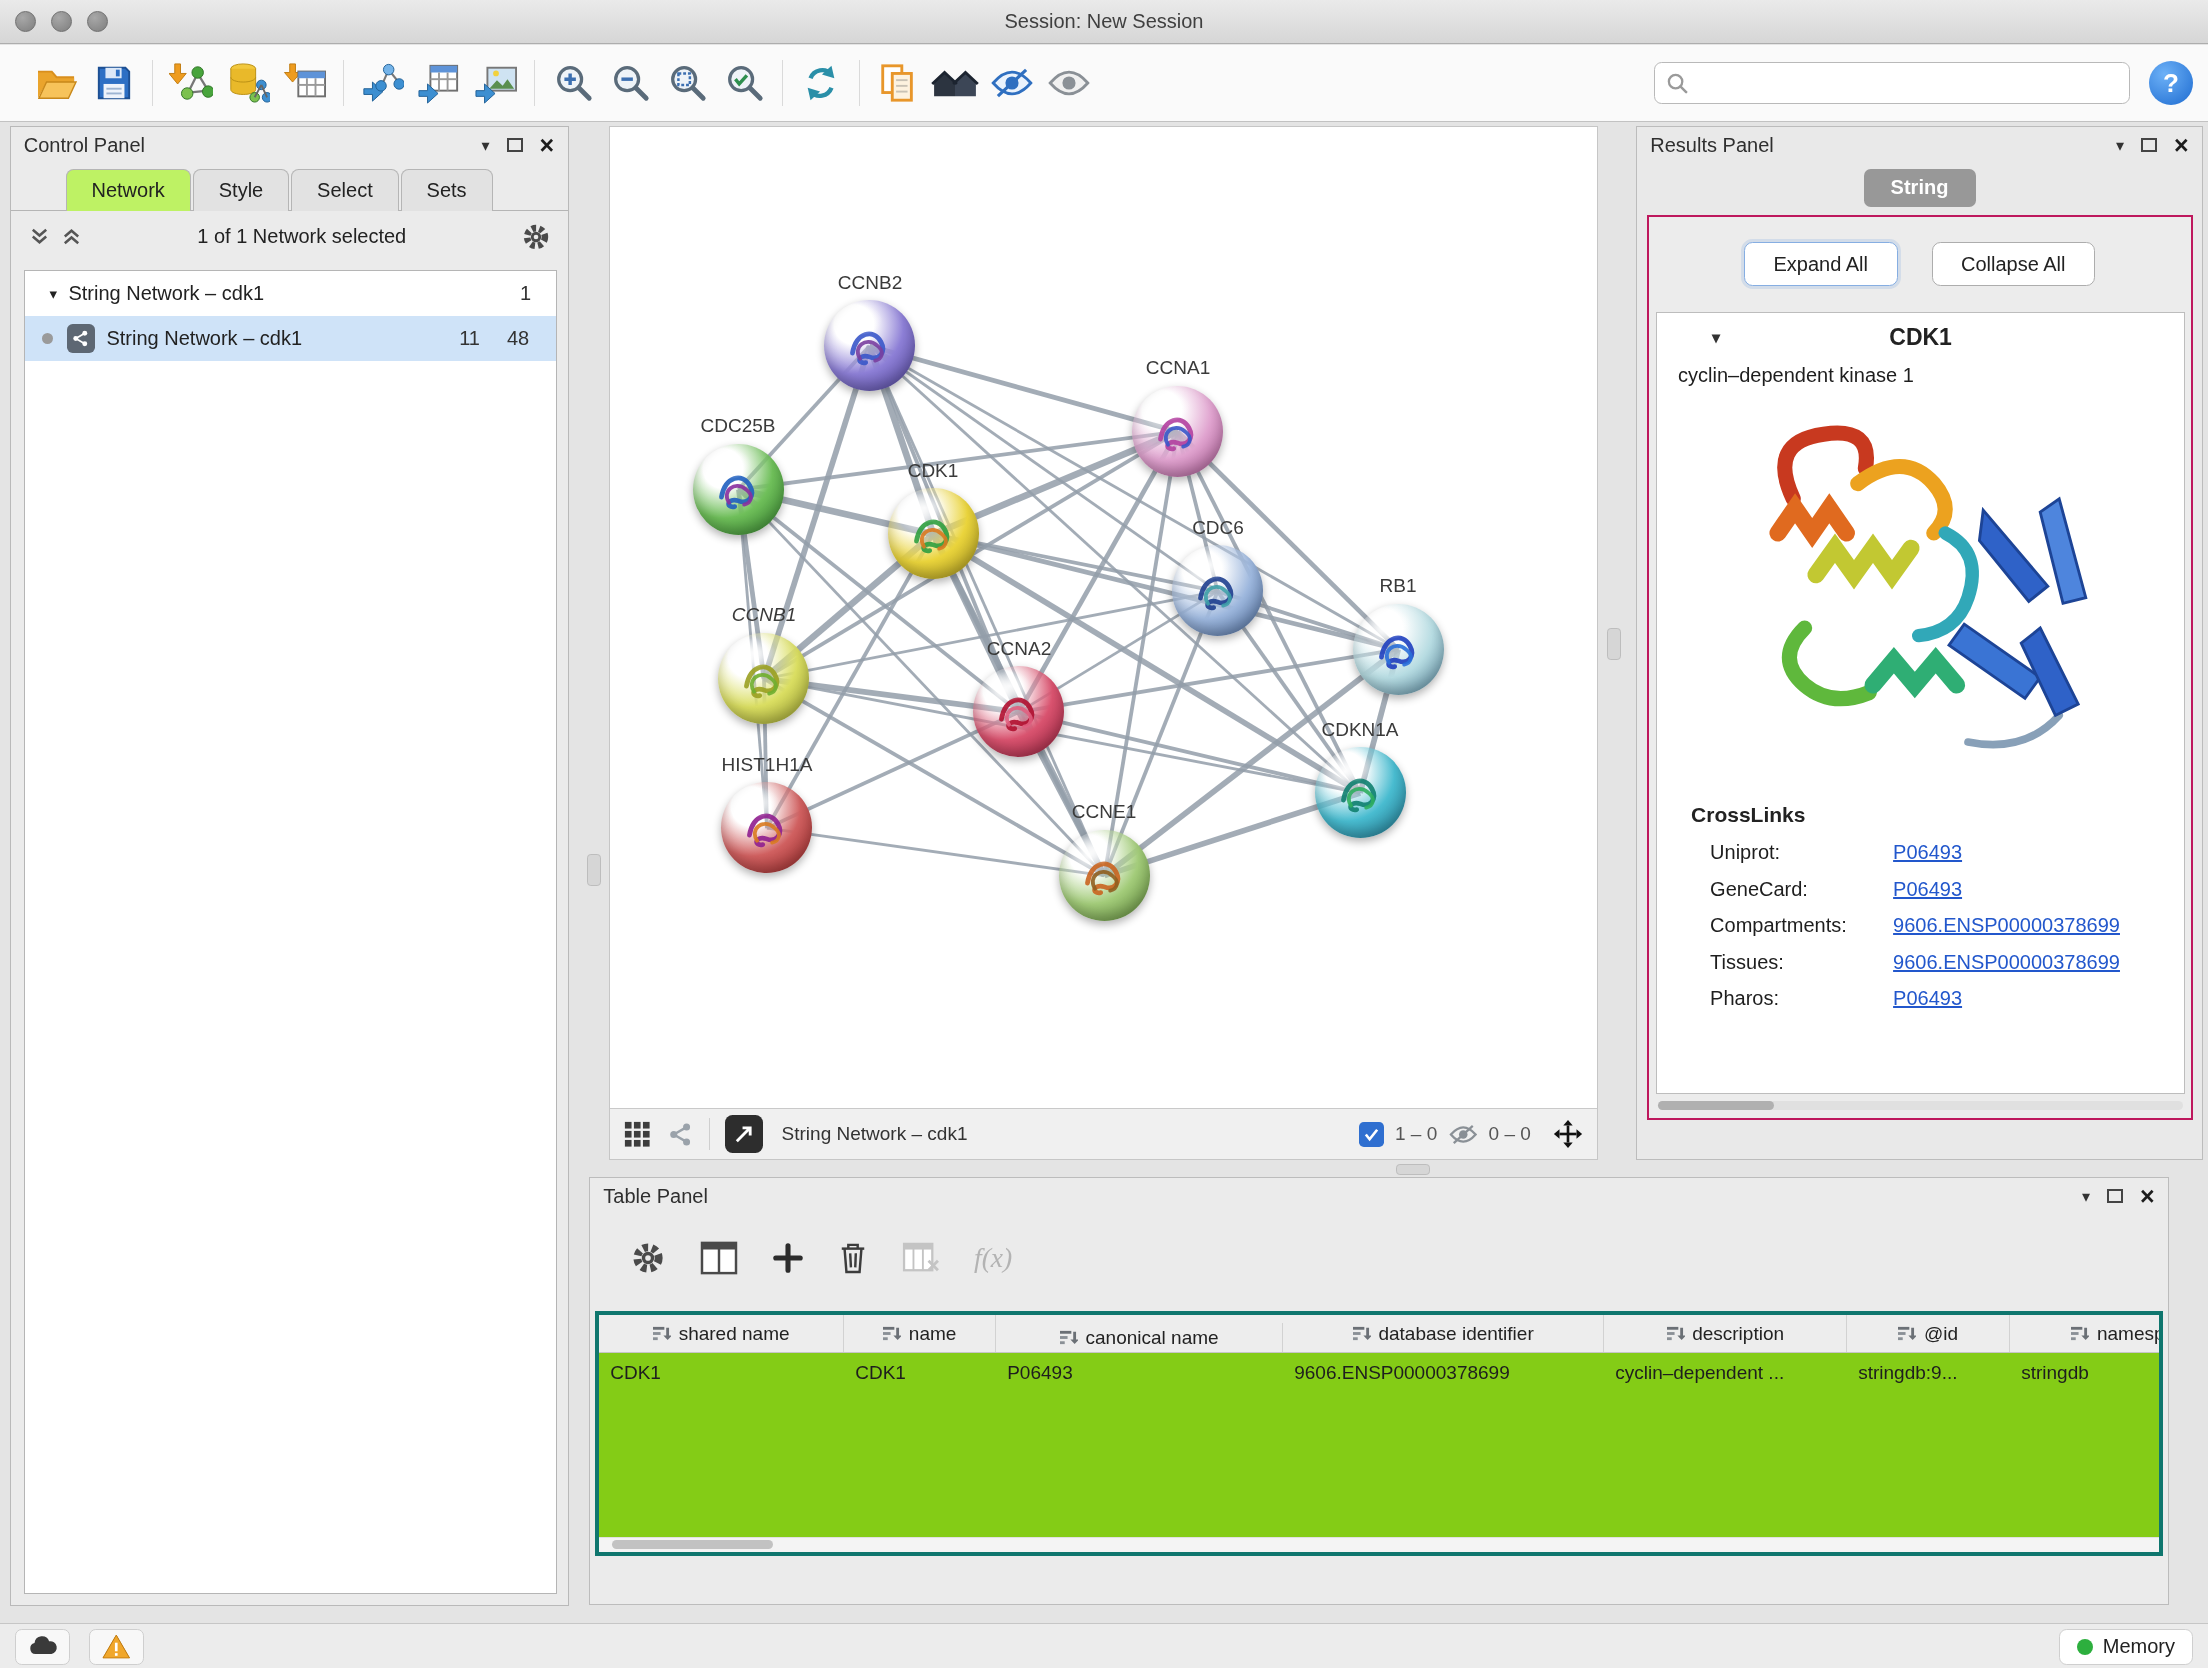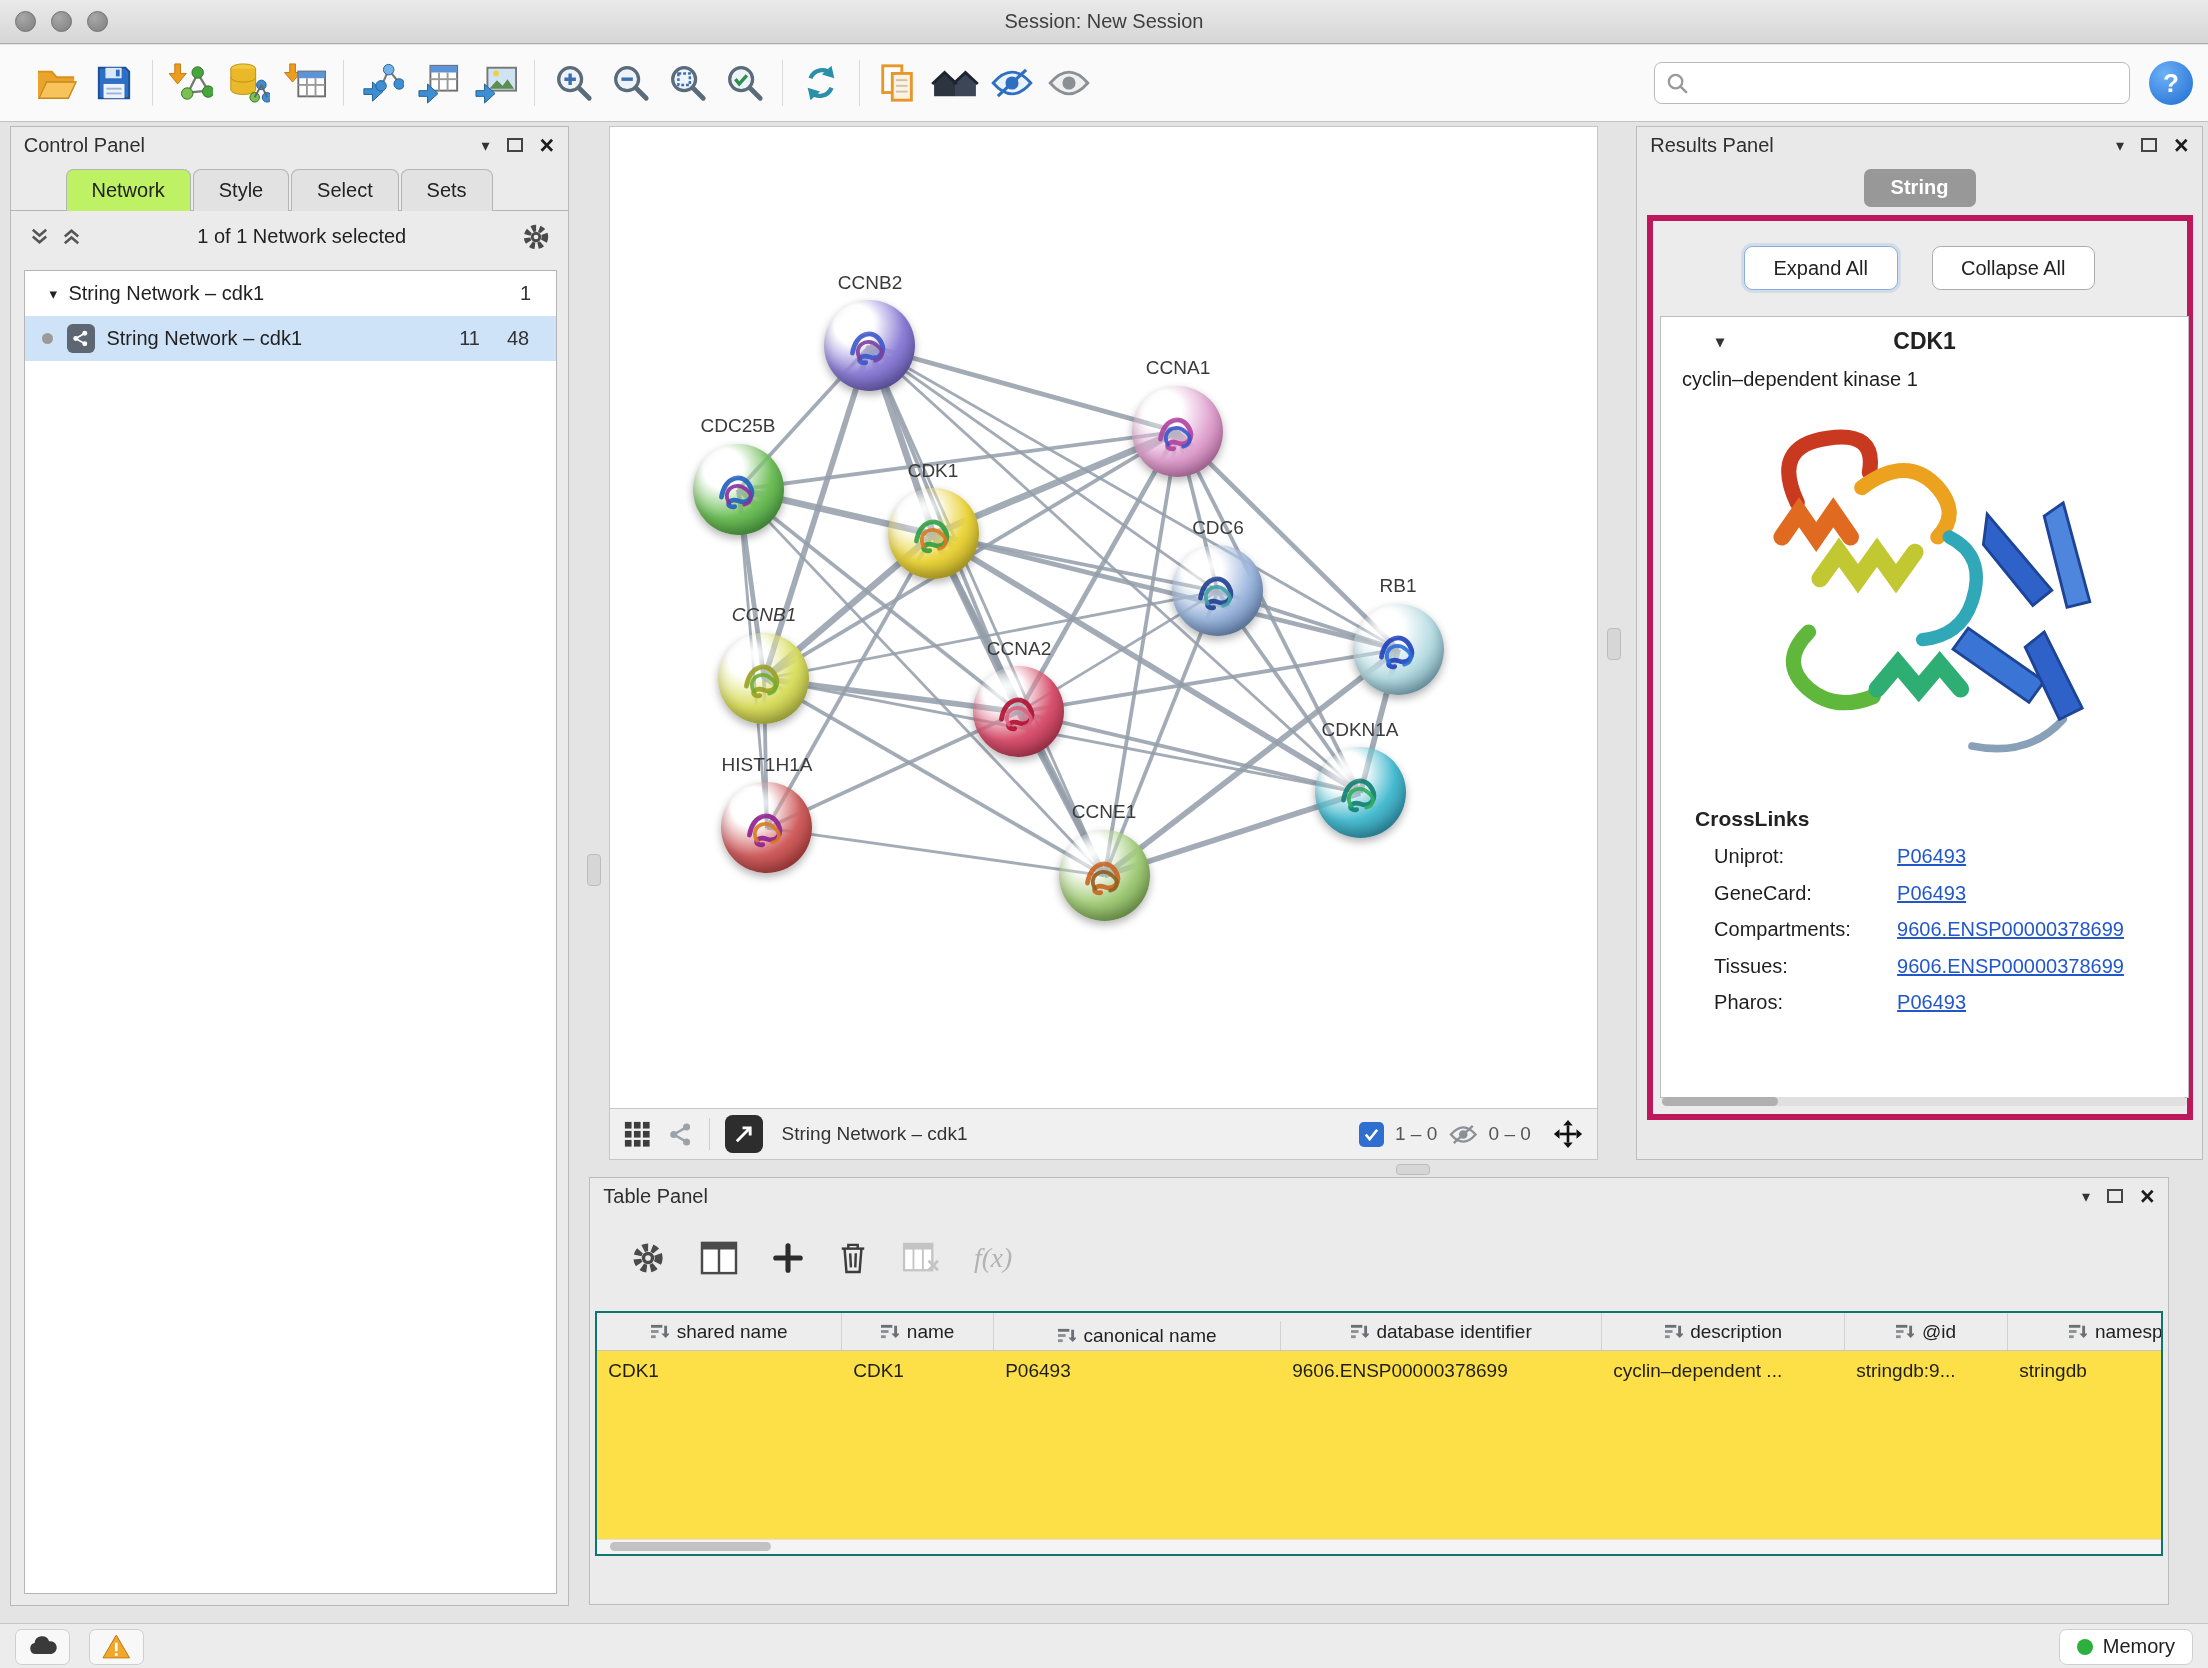--- a/index.html
+++ b/index.html
@@ -55,40 +55,40 @@
 .nt-sep{width:1px;height:32px;background:#cfcfcf}
 .export-btn{width:38px;height:38px;border-radius:7.6px;background:#2d2d2d;display:flex;align-items:center;justify-content:center}
 .nt-name{font-size:19px;color:#333;margin-left:3.8px}
 .nt-right{margin-left:auto;display:flex;align-items:center;gap:11.4px}
 .checkbox{width:25px;height:25px;border-radius:4.8px;background:#2f6fd0;display:flex;align-items:center;justify-content:center}
 .nt-count{color:#555;font-size:19px}
 
 
 .results-panel{position:absolute;left:1636px;top:126px;width:567px;height:1034px;background:#e9e9e9;border:1px solid #bcbcbc}
 .rp-tab{width:112px;height:38px;background:#989898;border-radius:6.7px;color:#fff;font-weight:bold;display:flex;align-items:center;justify-content:center;margin:5.7px auto 0;font-size:20px}
-.rp-box{position:absolute;left:9.5px;top:88px;width:546px;height:905px;background:#ececec;border:6px solid #be185d}
+.rp-box{position:absolute;left:9.5px;top:88px;width:546px;height:905px;background:#ececec;border:2px solid #be185d}
 .rp-buttons{display:flex;justify-content:center;gap:34px;margin-top:25px}
 .rp-btn{height:44px;padding:0 28.5px;background:#fff;border:1px solid #adadad;border-radius:8.6px;font-size:20px;display:flex;align-items:center;color:#222}
 .rp-btn.primary{border:1.9px solid #86aee2;box-shadow:0 0 0 2.9px rgba(130,170,225,.25)}
 .rp-card{position:absolute;left:7.6px;top:95px;width:529px;height:782px;background:#fff;border:1px solid #bdbdbd;overflow:hidden}
 .card-head{height:49px;display:flex;align-items:center;justify-content:center;position:relative;font-weight:bold;font-size:23px}
 .card-head .tri-glyph{position:absolute;left:55px;top:15px}
 .card-sub{padding:1.9px 21px 0;font-size:20px;color:#1e1e1e}
 .protein-fig{display:block;margin:13.3px auto 0}
 .cl-title{font-weight:bold;font-size:21px;padding:23px 0 7.6px 34px}
 .cl-row{display:flex;padding:6.7px 0 6.7px 53px;font-size:20px;align-items:center}
 .cl-label{width:183px;color:#1e1e1e}
 .cl-link{color:#2257cc;text-decoration:underline;cursor:pointer}
 .rp-scroll{position:absolute;left:9.5px;bottom:7.6px;width:525px;height:9.5px;background:#e0e0e0;border-radius:4.8px}
 .rp-thumb{width:116px;height:9.5px;background:#b0b0b0;border-radius:4.8px}
 
 
 .table-panel{position:absolute;left:589px;top:1177px;width:1580px;height:428px;background:#ebebeb;border:1px solid #bcbcbc}
 .tp-toolbar{display:flex;align-items:center;gap:34px;padding:15px 0 0 40px;height:72px}
-.tbox{position:absolute;left:4.8px;top:133px;width:1568px;height:245px;background:#fde047;border:2px solid #0f766e;overflow:hidden}
+.tbox{position:absolute;left:4.8px;top:133px;width:1568px;height:245px;background:#84cc16;border:4px solid #0f766e;overflow:hidden}
 .thead{display:flex;height:38px;background:#ededed;border-bottom:1px solid #c6c6c6}
 .th{display:flex;align-items:center;justify-content:center;gap:7.6px;border-right:1px solid #d2d2d2;font-size:19px;color:#222;flex:none;overflow:hidden;white-space:nowrap}
 .tr{display:flex;height:40px}
 .td{padding:8.6px 11.4px 0;font-size:19px;flex:none;overflow:hidden;white-space:nowrap;color:#1e1e1e}
 .tscroll{position:absolute;left:0;bottom:0;width:100%;height:15px;background:#f4f4f4;border-top:1px solid #e0e0e0}
 .tthumb{position:absolute;left:13.3px;bottom:2.9px;width:161px;height:9.5px;background:#c2c2c2;border-radius:4.8px}
 .tp-tabs{position:absolute;left:0;right:0;bottom:7.6px;display:flex;justify-content:center}
 .tp-tab{height:38px;padding:0 27px;display:flex;align-items:center;background:#f0f0f0;border:1px solid #b9b9b9;font-size:20px;margin-left:-1px;color:#222}
 .tp-tab.active{background:#8d8d8d;color:#fff}
 .tp-tab:first-child{border-radius:6.7px 0 0 6.7px}

